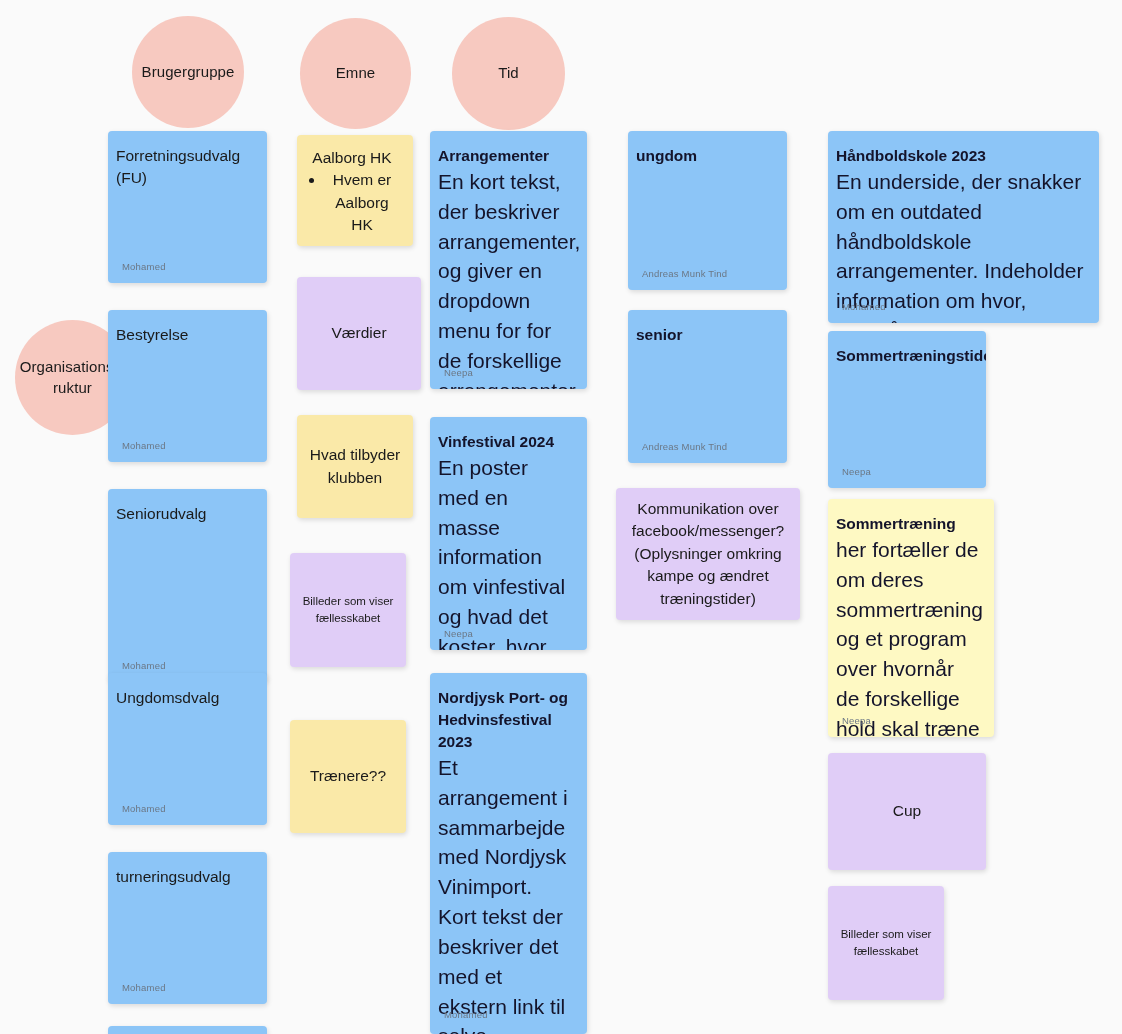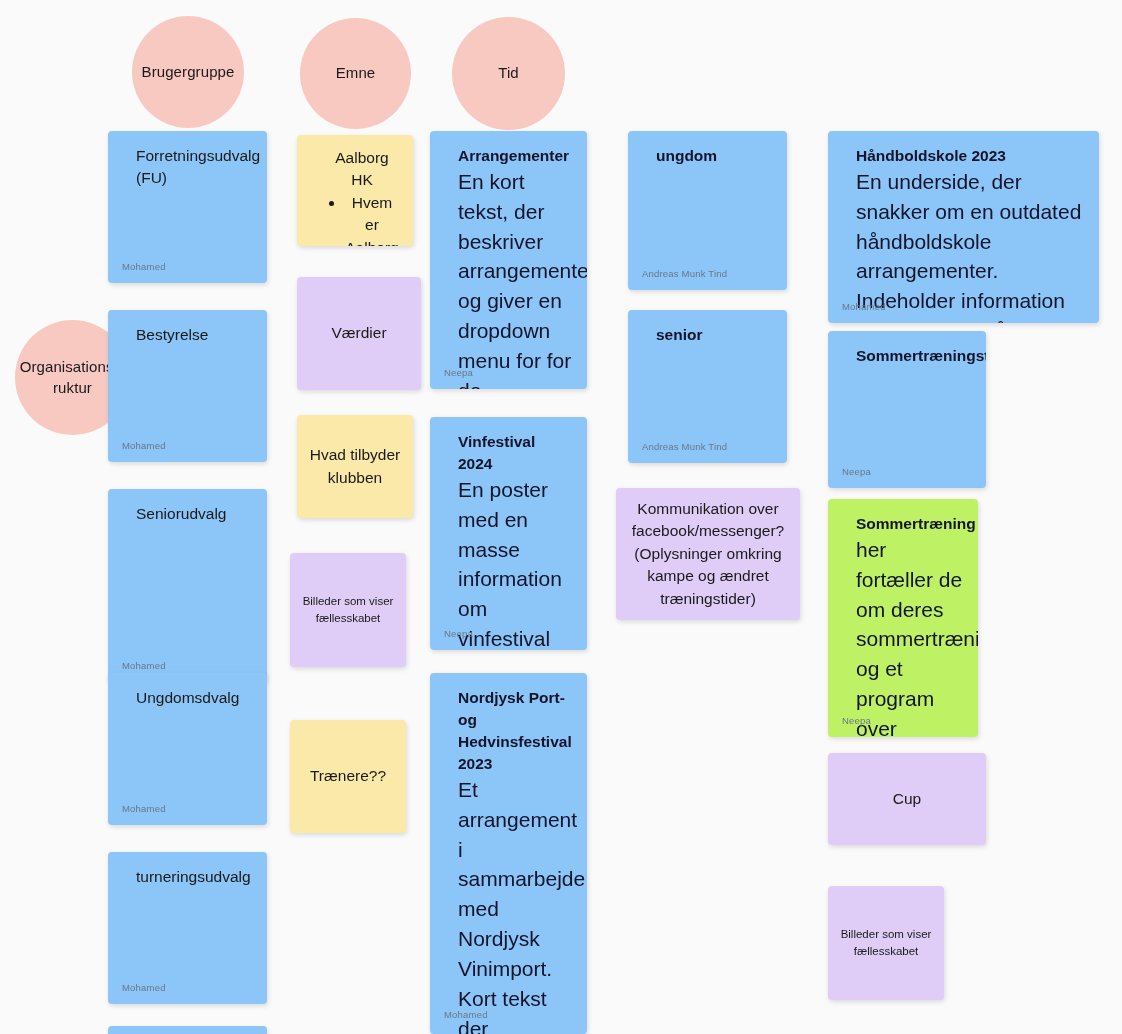--- a/index.html
+++ b/index.html
@@ -44,21 +44,21 @@
   .note {
     position: absolute;
     box-sizing: border-box;
     border-radius: 4px;
     box-shadow: 1px 2px 5px rgba(0,0,0,.13);
     overflow: hidden;
   }
   .note .body {
     position: absolute;
     left: 0; right: 0; top: 0;
-    padding: 14px 14px 0 28px;
+    padding: 14px 14px 0 8px;
     box-sizing: border-box;
   }
   .note .title {
     font-weight: bold;
     font-size: 15.5px;
     line-height: 1.42;
     color: #14142b;
     display: block;
   }
   .note .desc {
@@ -263,29 +263,29 @@
     <span class="author">Mohamed</span>
   </div>
 
   <div class="note" style="left:828px; top:331px; width:158px; height:157px; background:#8cc5f7;">
     <div class="body">
       <span class="title">Sommertræningstider</span>
     </div>
     <span class="author">Neepa</span>
   </div>
 
-  <div class="note" style="left:828px; top:499px; width:150px; height:238px; background:#bef264;">
+  <div class="note" style="left:828px; top:499px; width:166px; height:238px; background:#fef9c3;">
     <div class="body">
       <span class="title">Sommertræning</span>
       <span class="desc">her fortæller de om deres sommertræning og et program over hvornår de forskellige hold skal træne</span>
     </div>
     <span class="author">Neepa</span>
   </div>
 
-  <div class="note center" style="left:828px; top:753px; width:158px; height:92px; background:#e0cdf7;">
+  <div class="note center" style="left:828px; top:753px; width:158px; height:117px; background:#e0cdf7;">
     <div class="body">
       <span class="plain">Cup</span>
     </div>
   </div>
 
   <div class="note center-small" style="left:828px; top:886px; width:116px; height:114px; background:#e0cdf7;">
     <div class="body">
       <span class="plain">Billeder som viser fællesskabet</span>
     </div>
   </div>

